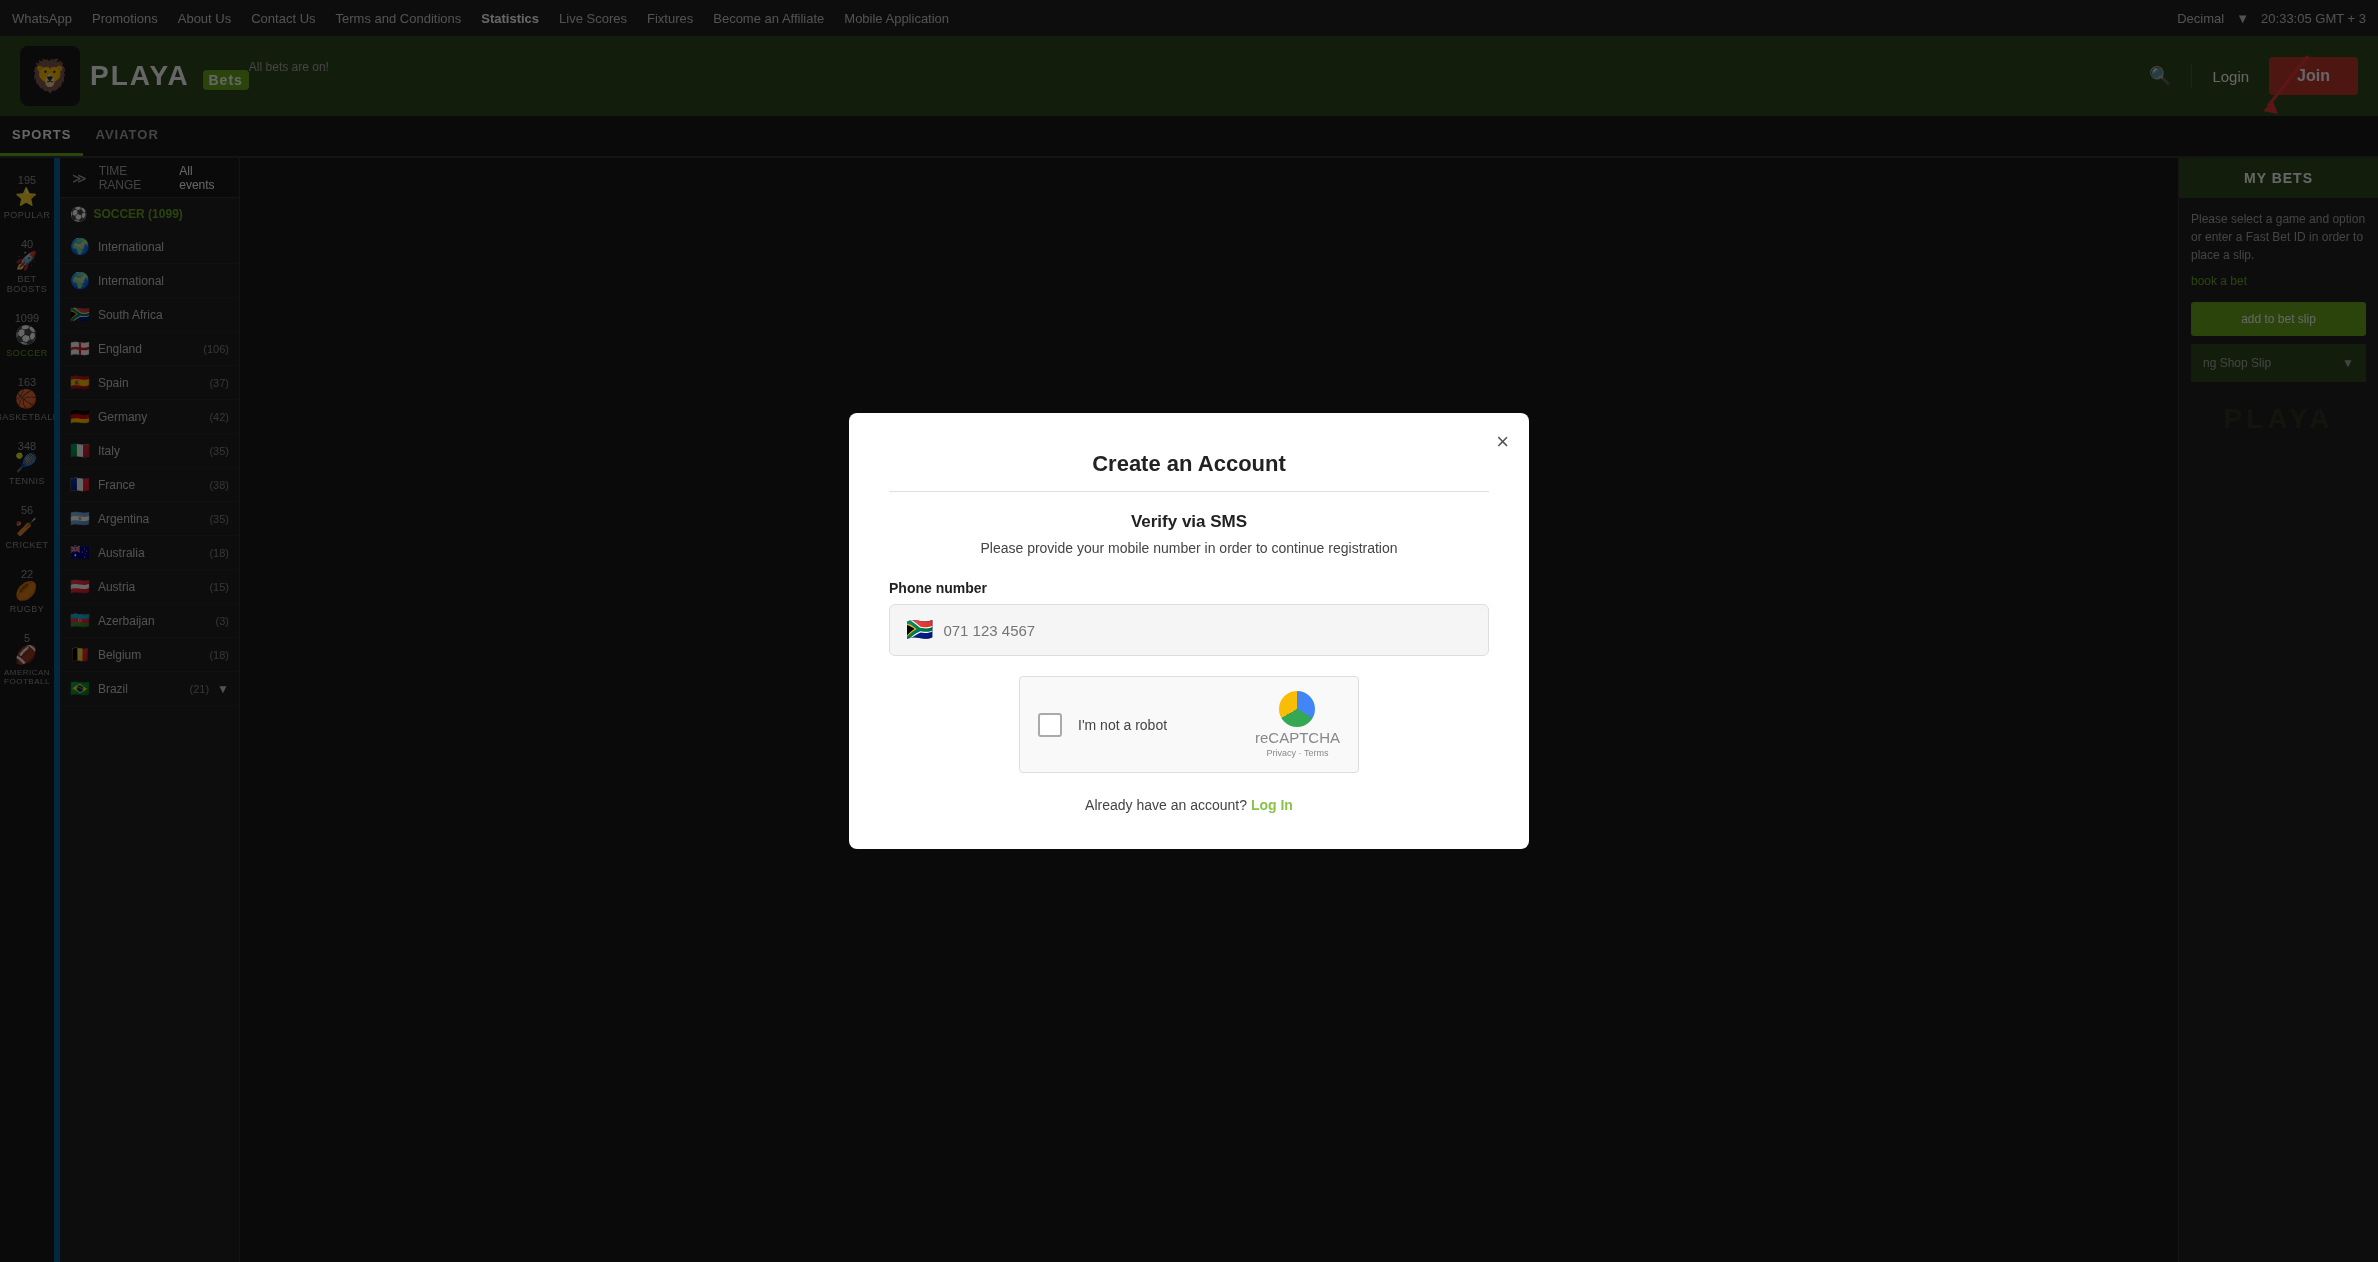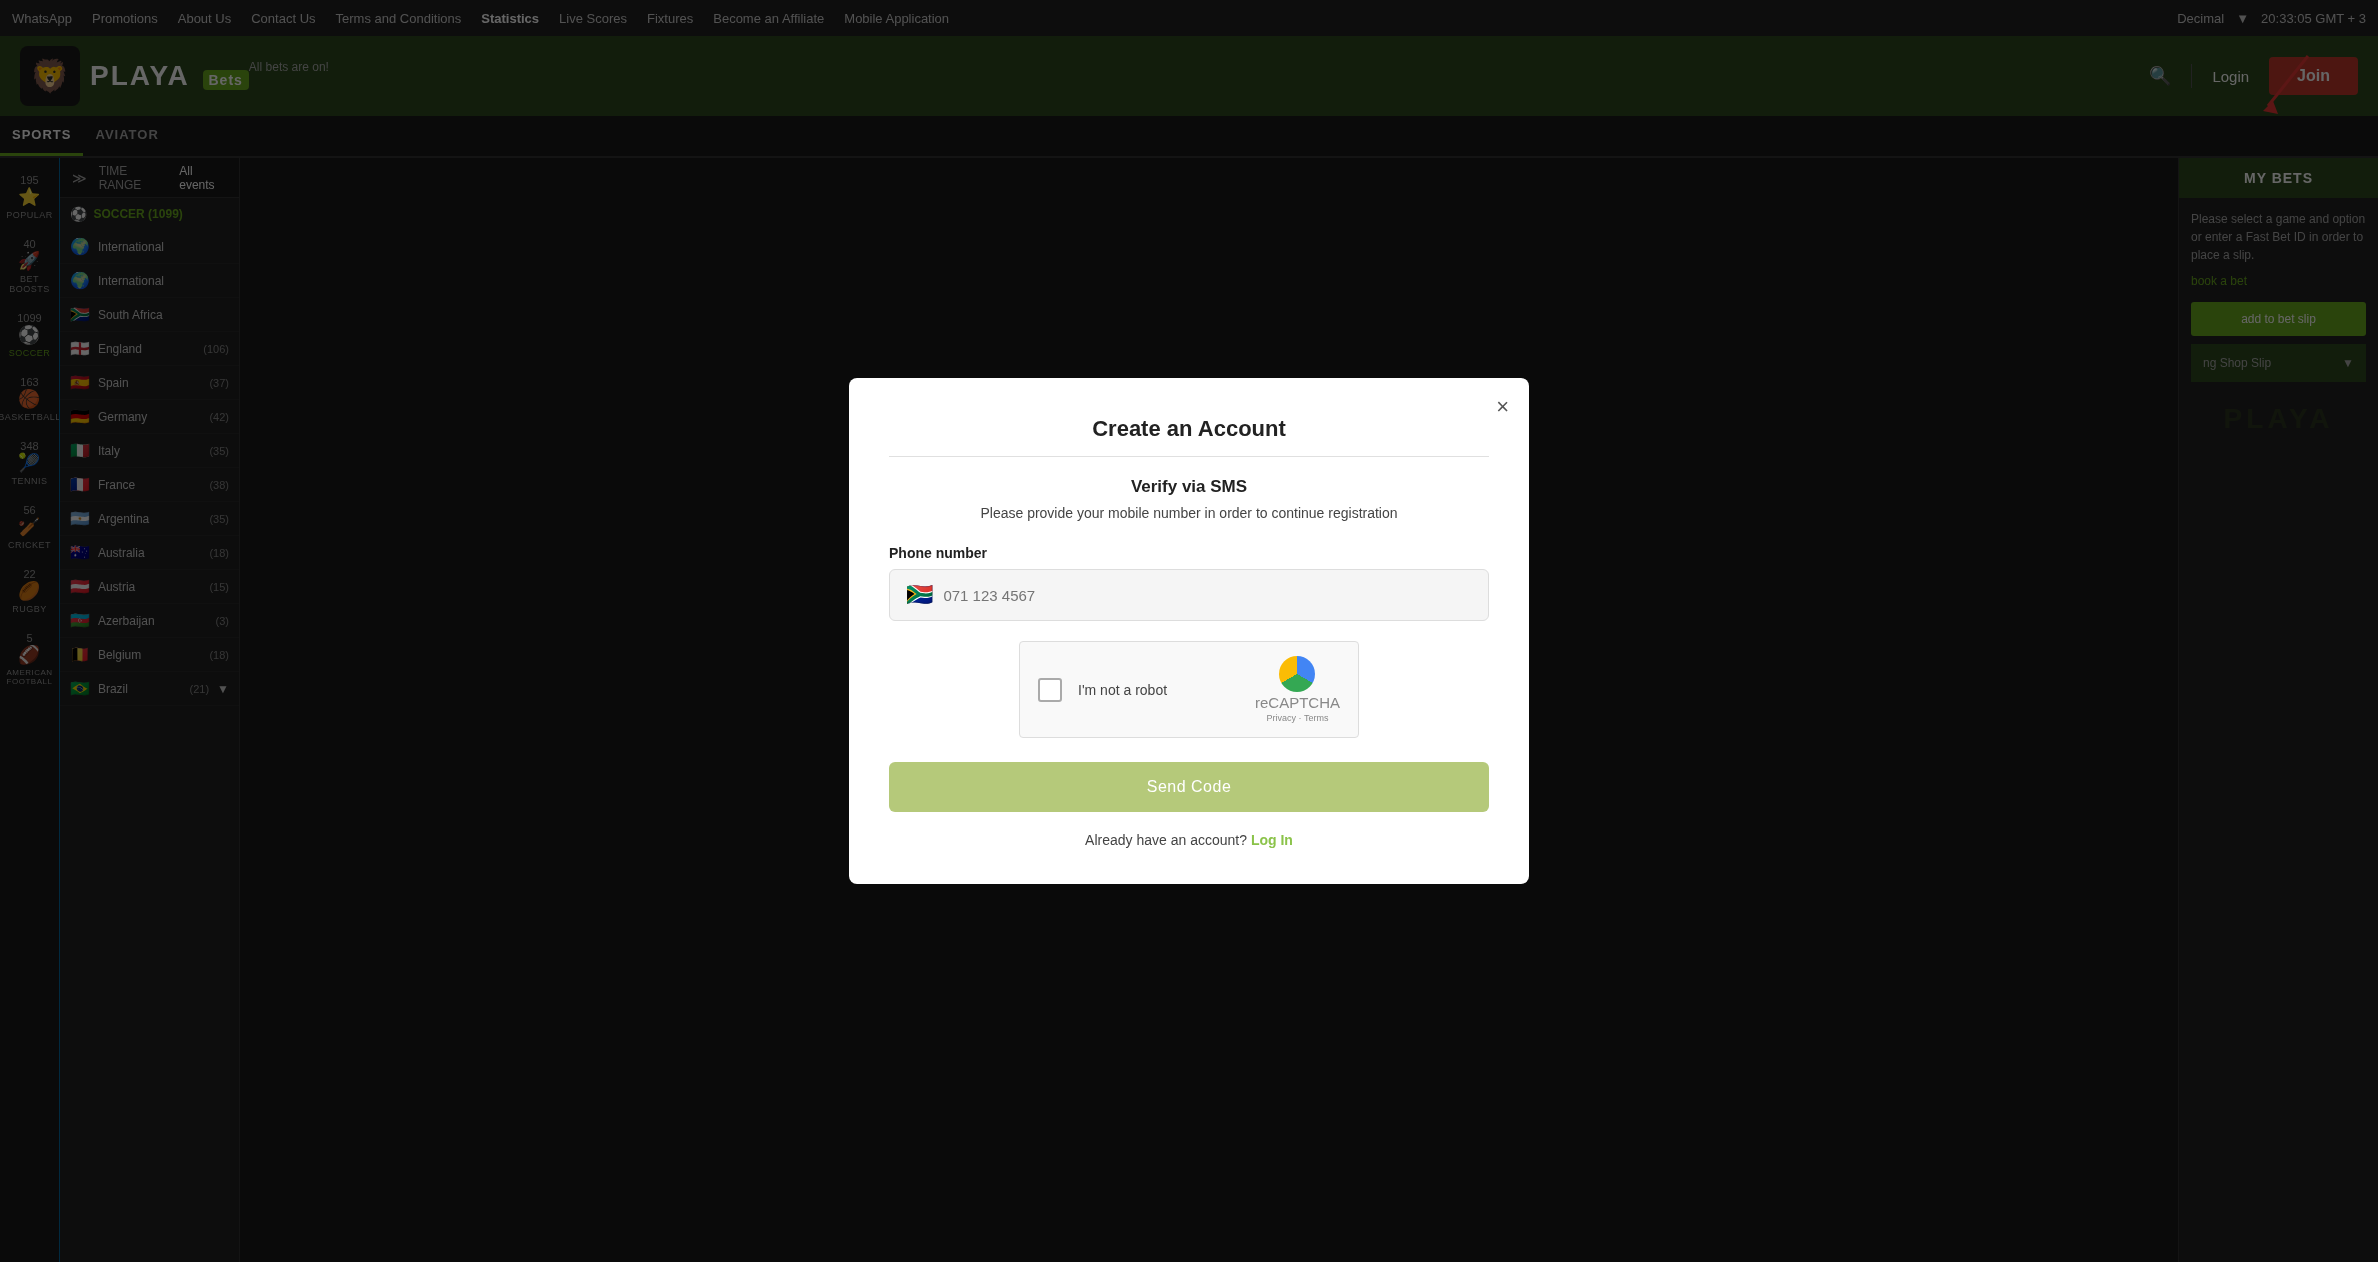--- a/index.html
+++ b/index.html
@@ -156,21 +156,21 @@
     
     .icon-sidebar {
       width: 60px;
       background: #1a1a1a;
       display: flex;
       flex-direction: column;
       align-items: center;
       padding-top: 8px;
       gap: 2px;
       overflow-y: auto;
-      border-right: 1px solid #0369a1;
+      border-right: 6px solid #0369a1;
     }
     .icon-sidebar-item {
       display: flex;
       flex-direction: column;
       align-items: center;
       padding: 8px 4px;
       cursor: pointer;
       width: 100%;
       text-align: center;
     }
@@ -669,19 +669,18 @@
     </div>
     <div class="recaptcha-box">
       <div class="recaptcha-checkbox"></div>
       <span class="recaptcha-label">I'm not a robot</span>
       <div class="recaptcha-logo">
         <div class="rc-icon"></div>
         <span class="rc-text">reCAPTCHA</span>
         <span class="rc-links">Privacy · Terms</span>
       </div>
     </div>
-    <button class="send-code-btn">Send Code</button>
     <p class="already-account">
       <span>Already have an account?</span>
       <a href="#">Log In</a>
     </p>
   </div>
 </div>
 
 </body></html>

